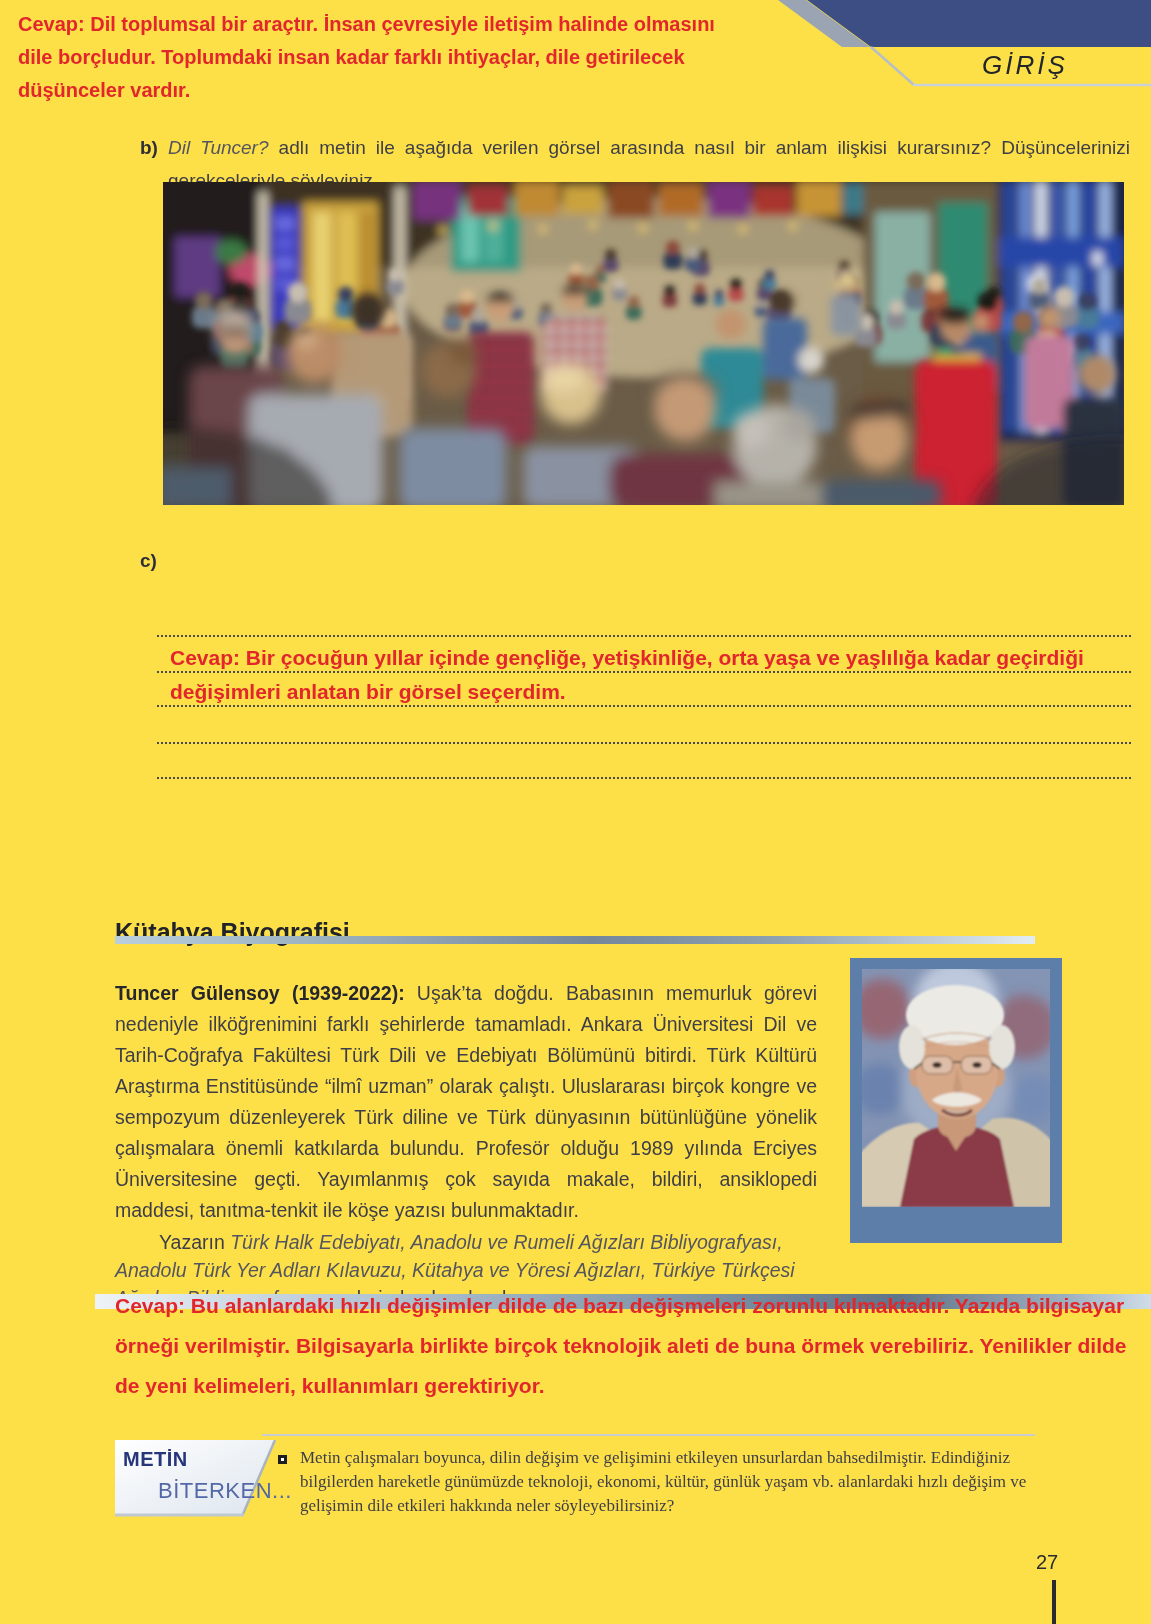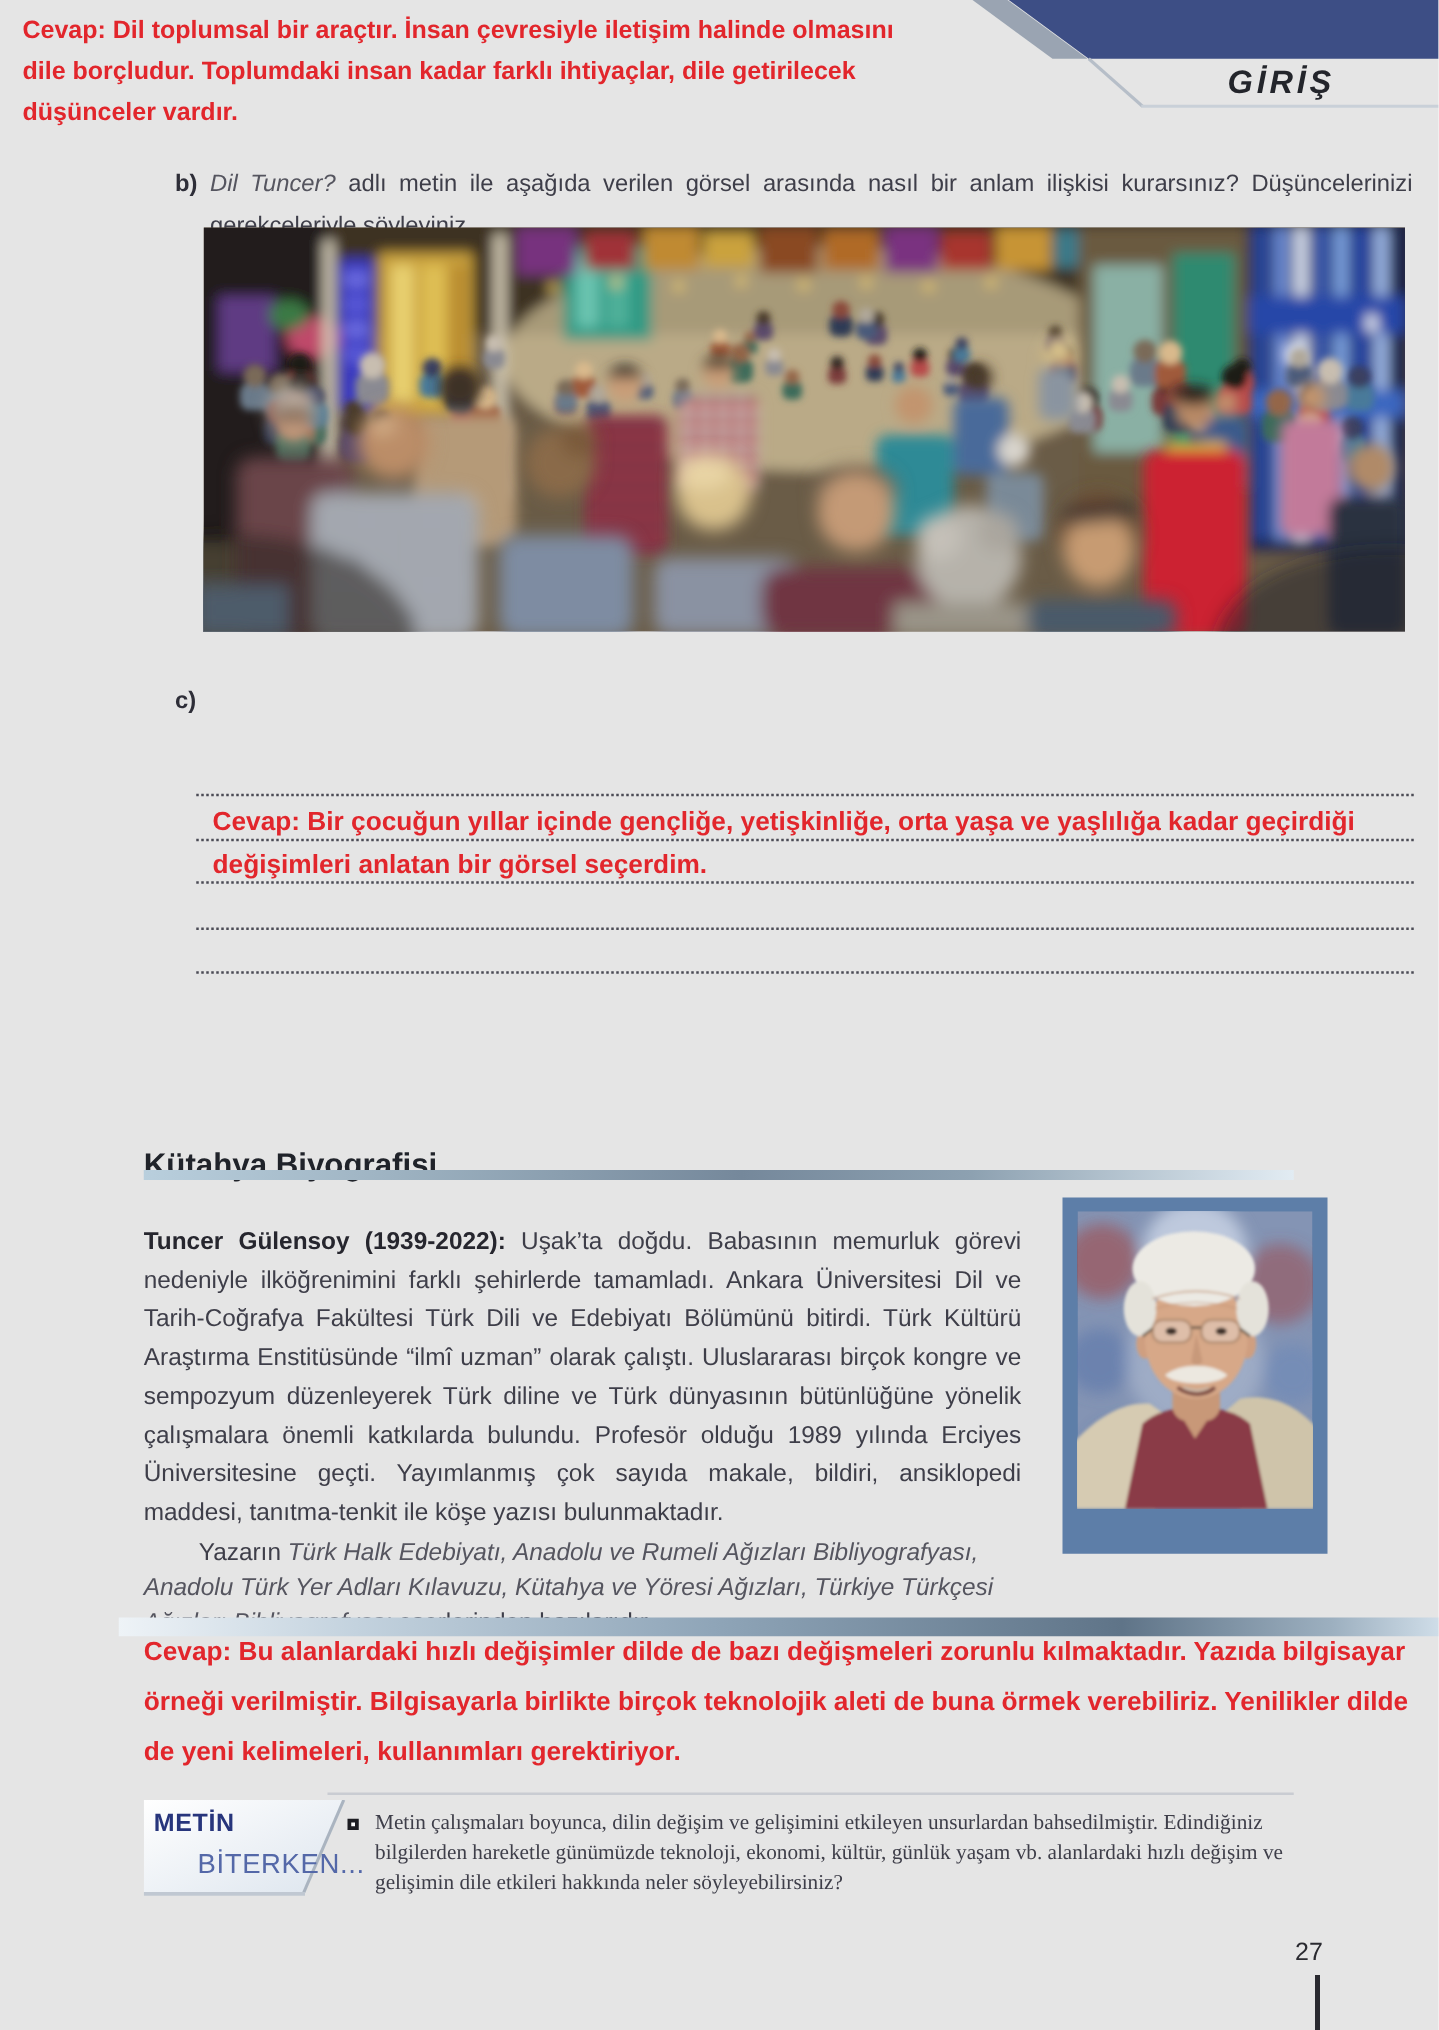--- a/index.html
+++ b/index.html
@@ -1,23 +1,23 @@
 <!DOCTYPE html>
 <html><head>
 <meta charset="utf-8">
 <style>
   html,body{margin:0;padding:0;background:#fff;}
-  .page{position:relative;width:1151px;height:1624px;background:#e5e5e5;overflow:hidden;
+  .page{position:relative;width:1151px;height:1624px;background:#fde047;overflow:hidden;
         font-family:"Liberation Sans",sans-serif;color:#3e3e49;}
   .abs{position:absolute;}
   
   .top-answer{left:18px;top:8px;width:705px;font-size:20px;line-height:33px;font-weight:700;color:#e2262c;}
   
   .giris-svg{left:740px;top:0;}
-  .giris-label{left:950px;top:50px;width:150px;text-align:center;font-size:26px;font-weight:700;
+  .giris-label{left:950px;top:50px;width:150px;text-align:center;font-size:26px;font-weight:400;
                font-style:italic;letter-spacing:3px;color:#23252b;}
   
   .qitem{font-size:19px;line-height:33px;text-align:justify;position:absolute;padding-left:28px;}
   .qitem .qlbl{position:absolute;left:0;top:0;font-weight:700;color:#2e2e38;}
   .qitem .it{font-style:italic;color:#55555f;}
   .q-b{left:140px;top:112px;width:962px;}
   .q-c{left:140px;top:525px;width:964px;}
   
   .crowd{left:163px;top:182px;width:961px;height:323px;background:#574a3a;overflow:hidden;}
   
@@ -29,21 +29,21 @@
            background:linear-gradient(90deg,#b9cfdd 0%,#9db2c1 22%,#75889b 52%,#8da1b1 72%,#e2ecf3 100%);}
   .bio-text{left:115px;top:958px;width:702px;font-size:19.5px;line-height:31px;text-align:justify;color:#3e3e49;}
   .bio-text .lead{font-weight:700;color:#26262e;}
   .works{left:115px;top:1208px;width:710px;font-size:19.5px;line-height:28px;color:#3e3e49;text-indent:44px;}
   .works .it{font-style:italic;color:#55555f;}
   .portrait-frame{left:850px;top:958px;width:212px;height:285px;background:#5d7ea8;}
   .portrait-frame svg{position:absolute;left:12px;top:11px;}
   
   .bottom-bar{left:95px;top:1294px;width:1056px;height:15px;
       background:linear-gradient(90deg,#eef3f7 0%,#c3d2de 18%,#8fa5b8 45%,#5f7488 76%,#9db0c0 92%,#cfdde8 100%);}
-  .bottom-answer{left:115px;top:1286px;width:1026px;font-size:21px;line-height:40px;font-weight:700;color:#e2262c;z-index:2;margin-top:16px;}
+  .bottom-answer{left:115px;top:1286px;width:1026px;font-size:21px;line-height:40px;font-weight:700;color:#e2262c;z-index:2;}
   
   .box-topline{left:262px;top:1434px;width:773px;height:2px;background:#c9ccd2;}
   .mb-label{left:115px;top:1440px;width:170px;height:78px;}
   .mb-l1{left:123px;top:1448px;font-size:20px;font-weight:700;color:#27357c;letter-spacing:.5px;}
   .mb-l2{left:158px;top:1478px;font-size:22px;color:#5468a8;letter-spacing:.5px;}
   .bullet{left:278px;top:1455px;width:9px;height:9px;background:#1d1d22;}
   .bullet span{position:absolute;left:3px;top:3px;width:3px;height:3px;background:#fff;}
   .box-text{left:300px;top:1446px;width:740px;font-size:17px;line-height:24px;color:#3e3e49;font-family:Liberation Serif, serif;}
   
   .page-num{left:1036px;top:1551px;width:30px;text-align:left;font-size:20px;color:#2a2a30;}

